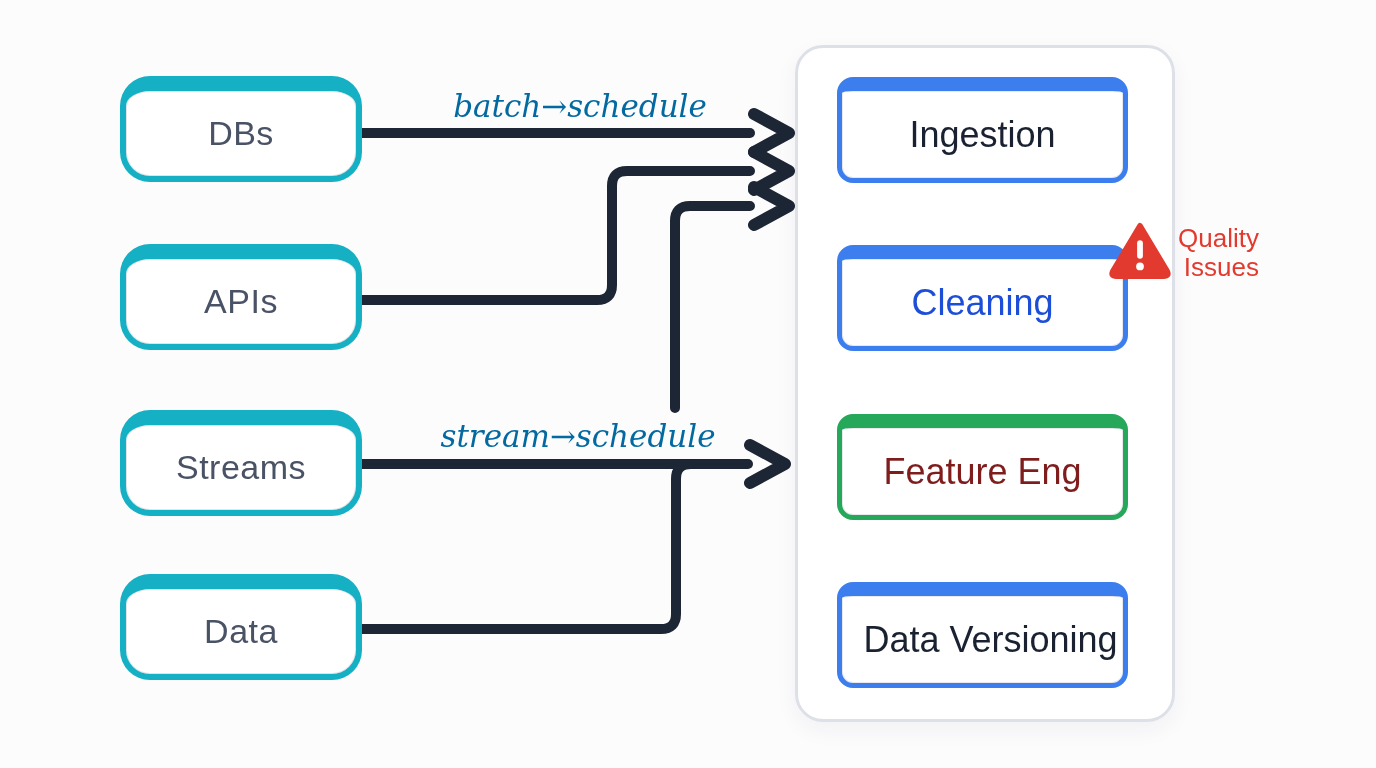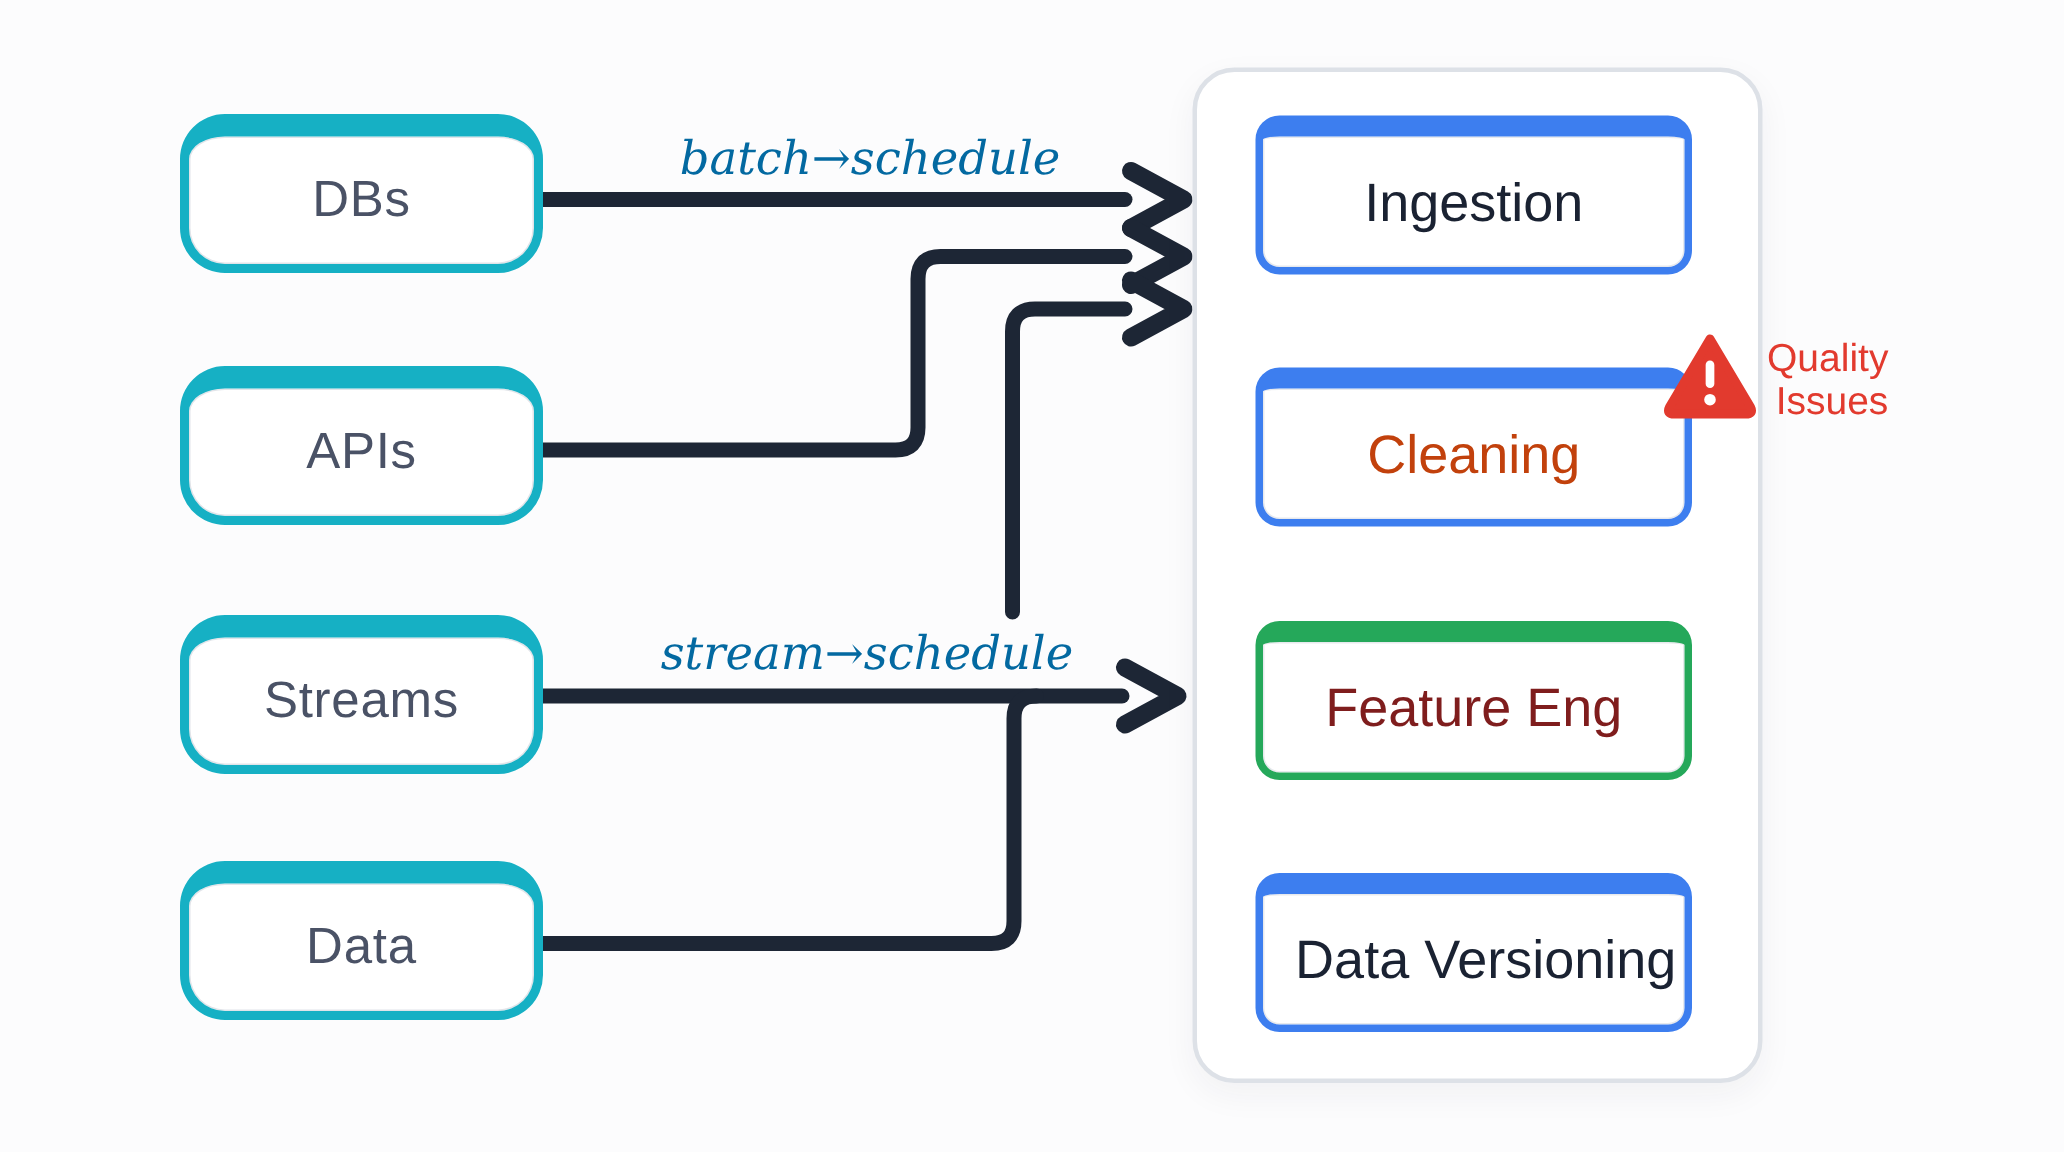--- a/index.html
+++ b/index.html
@@ -99,21 +99,21 @@
 
   <div class="edge-label" style="left:410px;top:88px">batch→schedule</div>
   <div class="edge-label" style="left:408px;top:418px">stream→schedule</div>
 
   <div class="panel"></div>
 
   <div class="stage-box" style="top: 77px; border-color: rgb(61, 126, 239);">
     <span class="stage-label" style="color: rgb(26, 34, 50);">Ingestion</span>
   </div>
   <div class="stage-box" style="top: 245px; border-color: rgb(61, 126, 239);">
-    <span class="stage-label" style="color: #c2410c;">Cleaning</span>
+    <span class="stage-label" style="color: #1d4ed8;">Cleaning</span>
   </div>
   <div class="stage-box" style="top: 414px; border-color: rgb(37, 168, 90);">
     <span class="stage-label" style="color: #7f1d1d;">Feature Eng</span>
   </div>
   <div class="stage-box" style="top: 582px; border-color: rgb(61, 126, 239); padding-left: 16px;">
     <span class="stage-label" style="color: rgb(26, 34, 50);">Data Versioning</span>
   </div>
 
   <div class="warning-badge">
     <svg class="warning-triangle" viewBox="0 0 64 60">

